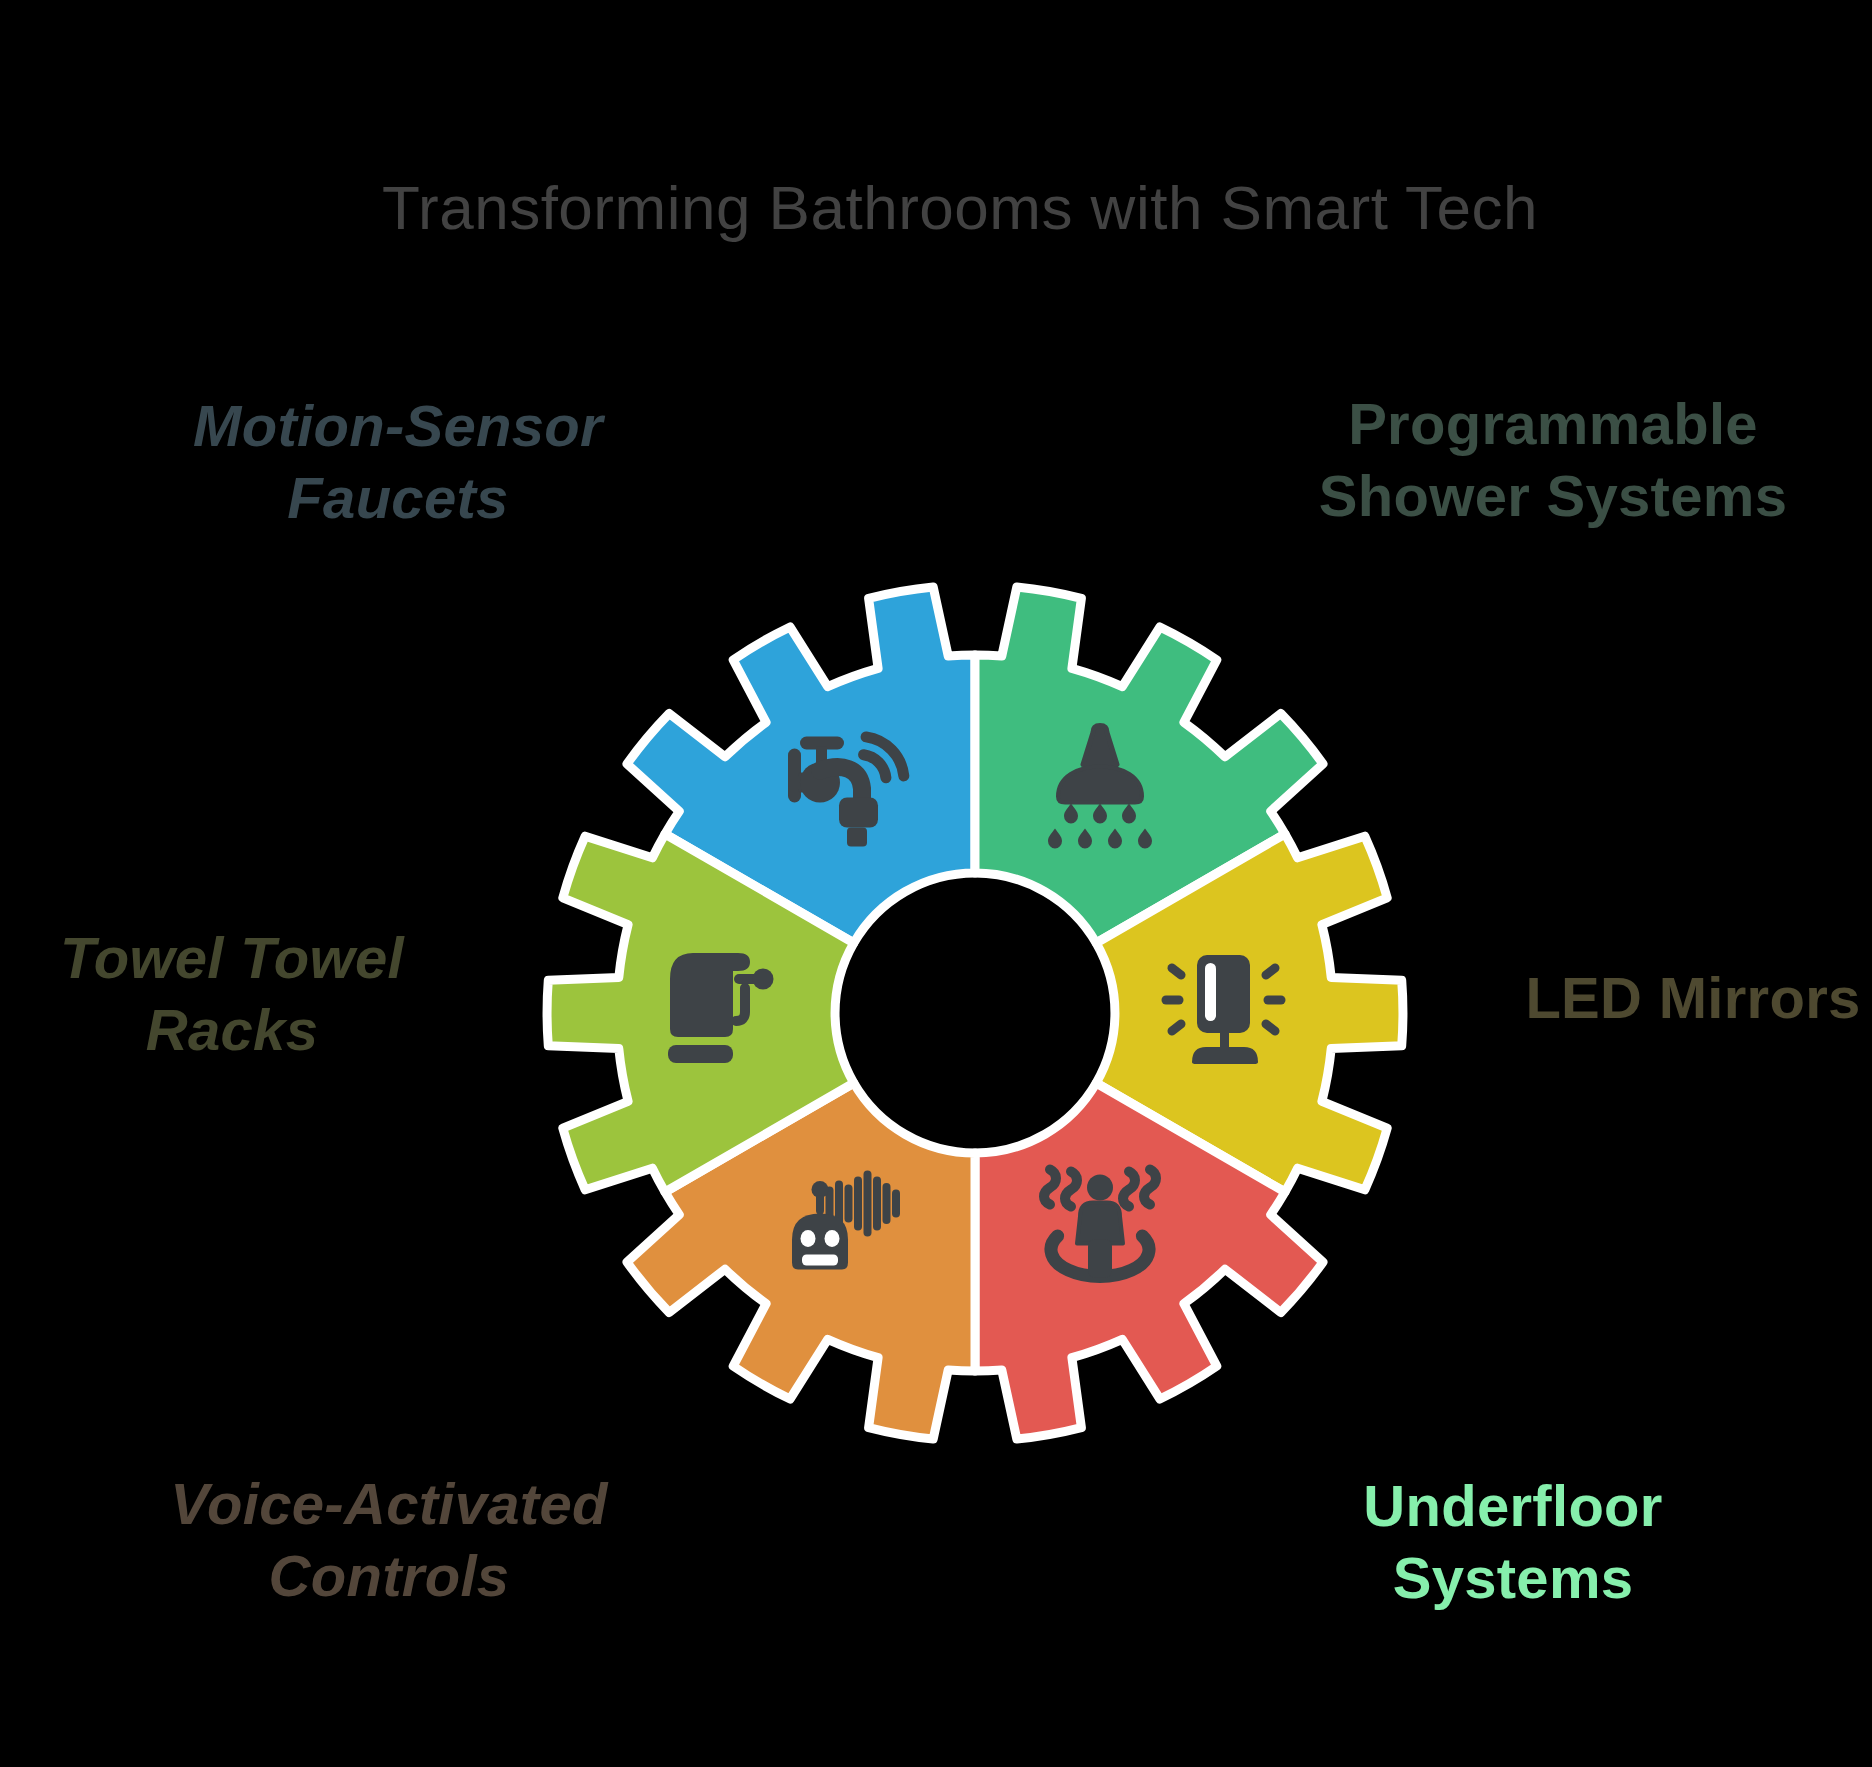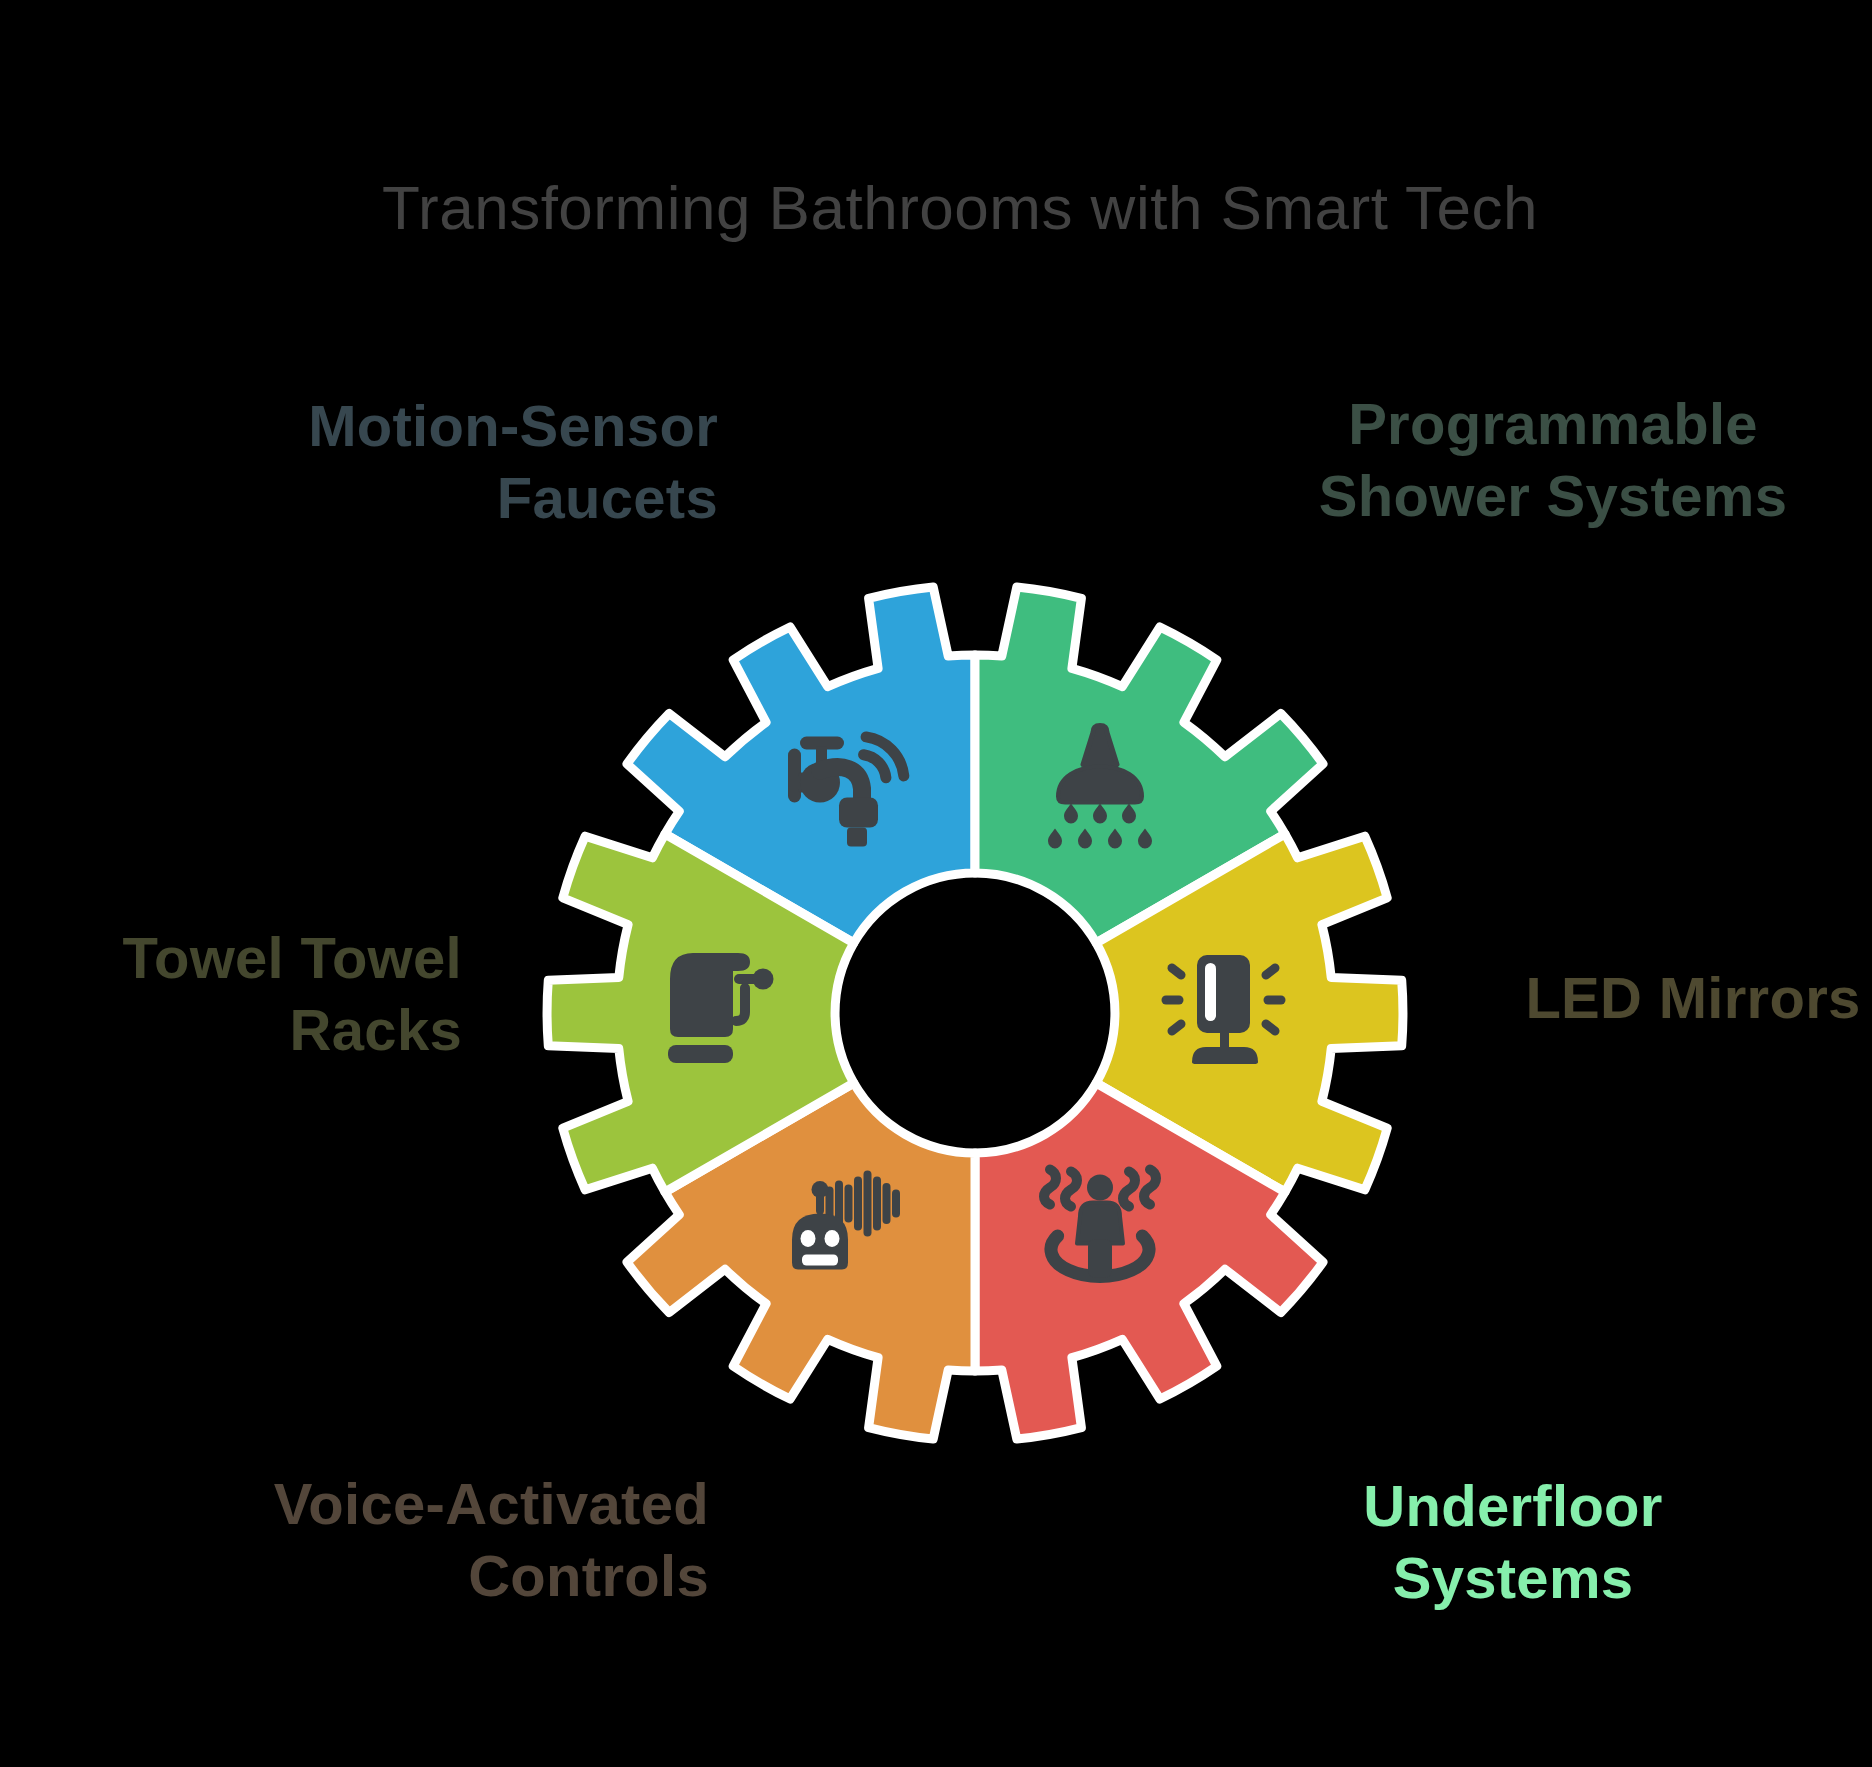--- a/index.html
+++ b/index.html
@@ -13,21 +13,21 @@
   .title{
     position:absolute;left:90px;top:136px;width:1740px;
     text-align:center;
     font-size:62px;font-weight:400;letter-spacing:0.5px;margin-top:36px;
   }
   .seg-label{
     position:absolute;
     font-size:58px;font-weight:700;line-height:72px;letter-spacing:0.3px;
   }
   .seg-label .ln{display:block;}
-  .al-r{text-align:right;}
+  .al-r{text-align:center;font-style:italic;}
   .al-l{text-align:center;}
   .gear-svg{position:absolute;left:505px;top:543px;}
   .segment{stroke-width:9;stroke-linejoin:round;stroke-linecap:round;}
 </style>
 </head>
 <body style="background: rgb(0, 0, 0);">
 
 <div class="canvas">
 
   <div class="title" style="color: rgb(66, 66, 66);">Transforming Bathrooms with Smart Tech</div>

